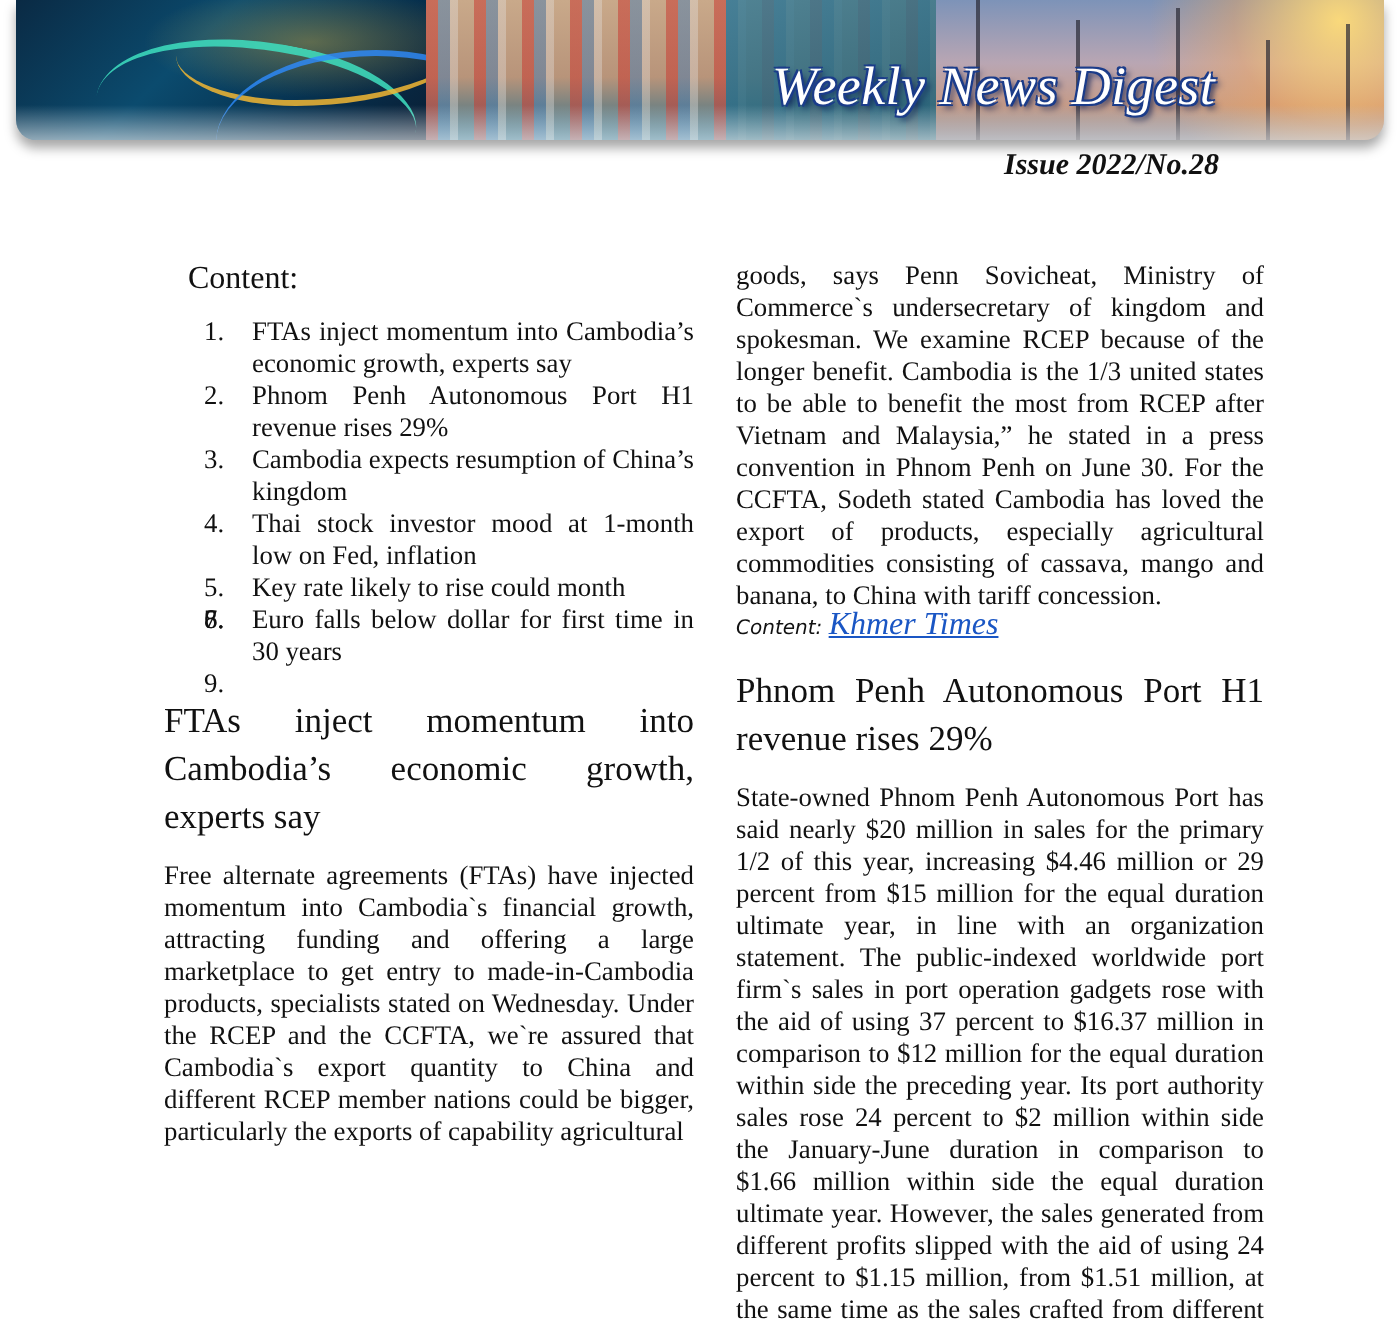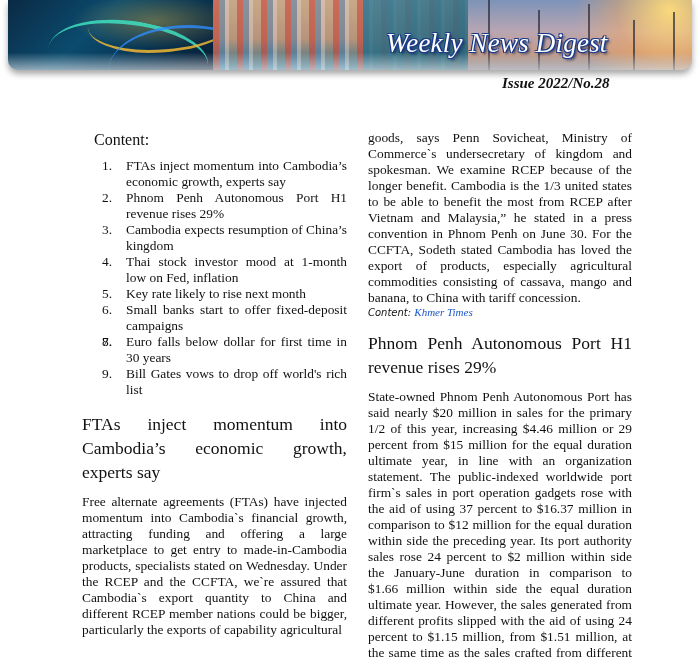--- a/index.html
+++ b/index.html
@@ -90,21 +90,21 @@
   .toc-item { position: relative; padding-left: 44px; text-align: justify; }
   .toc-item .num { position: absolute; left: 20px; }
   .toc-item .txt { display:block; }
 
   h2.art {
     font-size: 17.5px; line-height: 24px; font-weight: normal; margin: 0;
     text-align: justify; text-align-last: left;
   }
   .para { text-align: justify; margin: 0; }
   .source { font-family: "DejaVu Sans", "Liberation Sans", sans-serif; font-style: italic; font-size: 10px; line-height: 13px; }
-  .source a { font-family: "Liberation Serif", serif; color: #1a56c4; font-size: 11px; }
+  .source a { font-family: "Liberation Serif", serif; color: #1a56c4; text-decoration: underline; font-size: 16px; }
 </style>
 </head>
 <body>
 
 <div class="banner">
   <div class="banner-seg seg-chart">
     <div class="line1"></div>
       <div class="line2"></div>
       <div class="line3"></div>
   </div>
@@ -138,36 +138,34 @@
     <div class="toc-item">
         <span class="num">3.</span>
         <span class="txt">Cambodia expects resumption of China’s kingdom</span>
       </div>
     <div class="toc-item">
         <span class="num">4.</span>
         <span class="txt">Thai stock investor mood at 1-month low on Fed, inflation</span>
       </div>
     <div class="toc-item">
         <span class="num">5.</span>
-        <span class="txt">Key rate likely to rise next month</span>
+        <span class="txt">Key rate likely to rise could month</span>
       </div>
     <div class="toc-item">
         <span class="num">6.</span>
-        <span class="txt">Small banks start to offer fixed-deposit campaigns</span>
       </div>
     <div class="toc-item">
         <span class="num">7.</span>
       </div>
     <div class="toc-item">
         <span class="num">8.</span>
         <span class="txt">Euro falls below dollar for first time in 30 years</span>
       </div>
     <div class="toc-item">
         <span class="num">9.</span>
-        <span class="txt">Bill Gates vows to drop off world's rich list</span>
       </div>
   </div>
 
   <h2 class="art" style="margin-top:14px">FTAs inject momentum into Cambodia’s economic growth, experts say</h2>
   <p class="para" style="margin-top:10px">Free alternate agreements (FTAs) have injected momentum into Cambodia`s financial growth, attracting funding and offering a large marketplace to get entry to made-in-Cambodia products, specialists stated on Wednesday. Under the RCEP and the CCFTA, we`re assured that Cambodia`s export quantity to China and different RCEP member nations could be bigger, particularly the exports of capability agricultural</p>
 </div>
 
 <div class="col col-right">
   <p class="para">goods, says Penn Sovicheat, Ministry of Commerce`s undersecretary of kingdom and spokesman. We examine RCEP because of the longer benefit. Cambodia is the 1/3 united states to be able to benefit the most from RCEP after Vietnam and Malaysia,” he stated in a press convention in Phnom Penh on June 30. For the CCFTA, Sodeth stated Cambodia has loved the export of products, especially agricultural commodities consisting of cassava, mango and banana, to China with tariff concession.</p>
   <div class="source">

